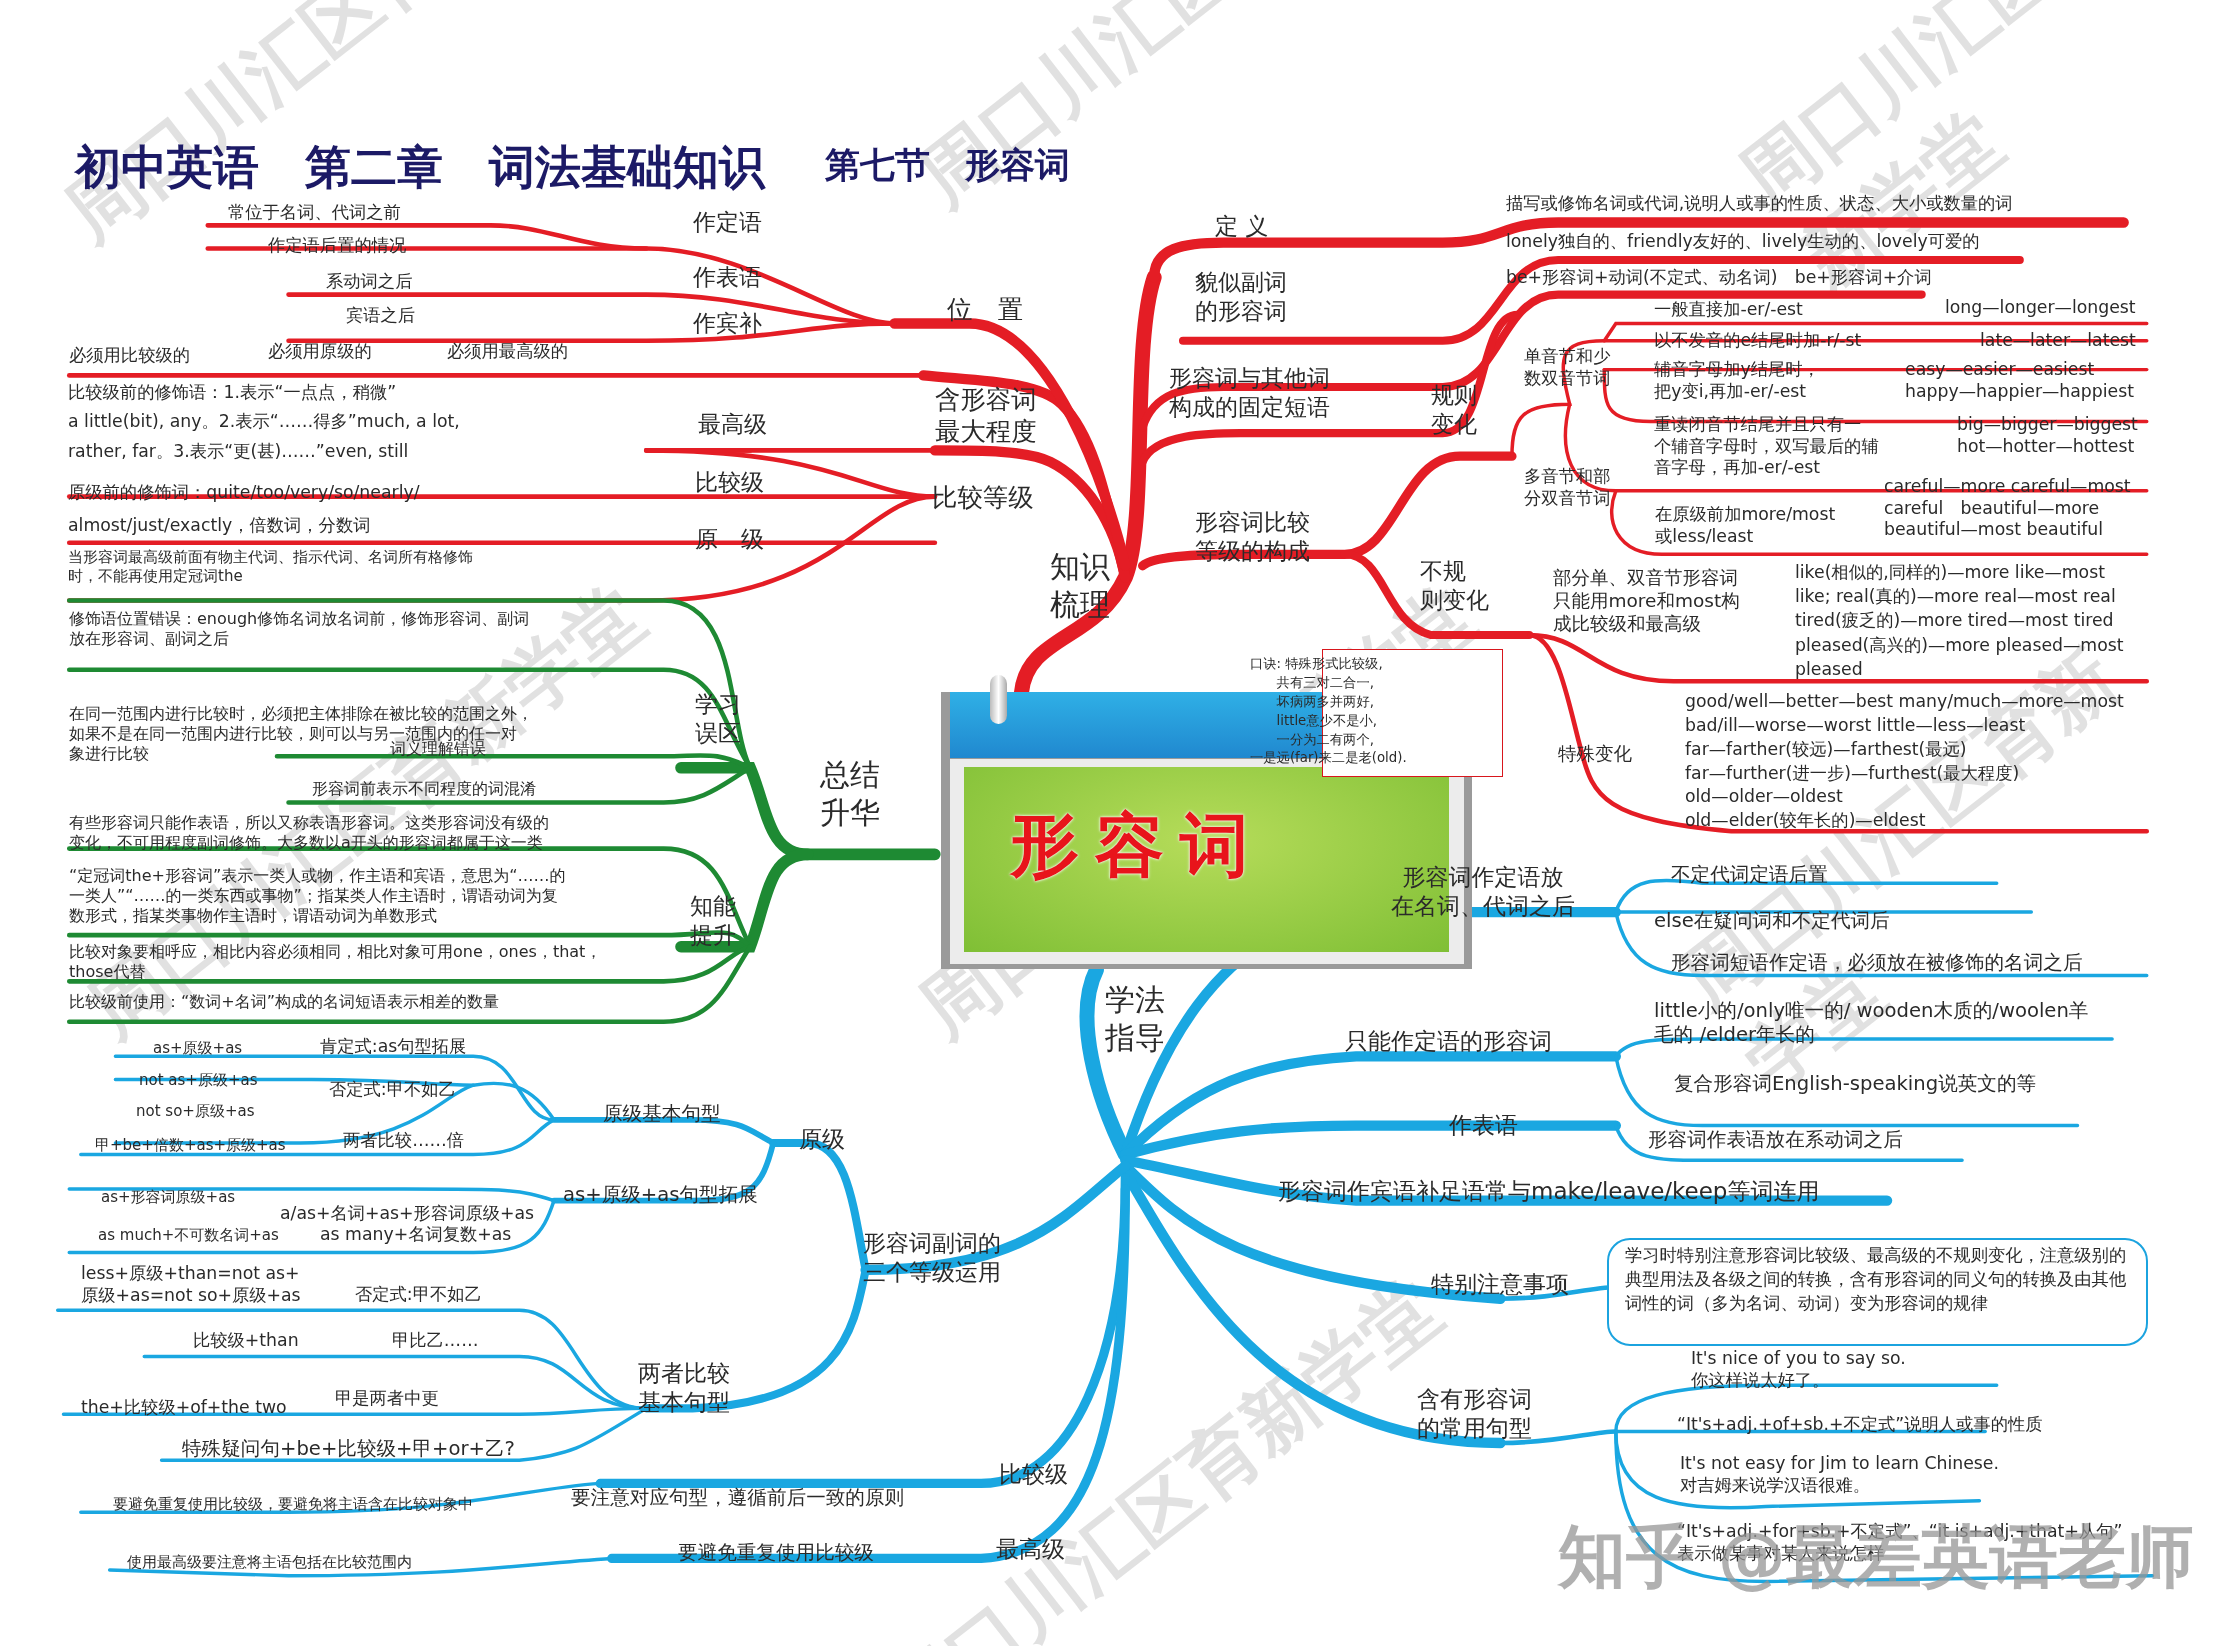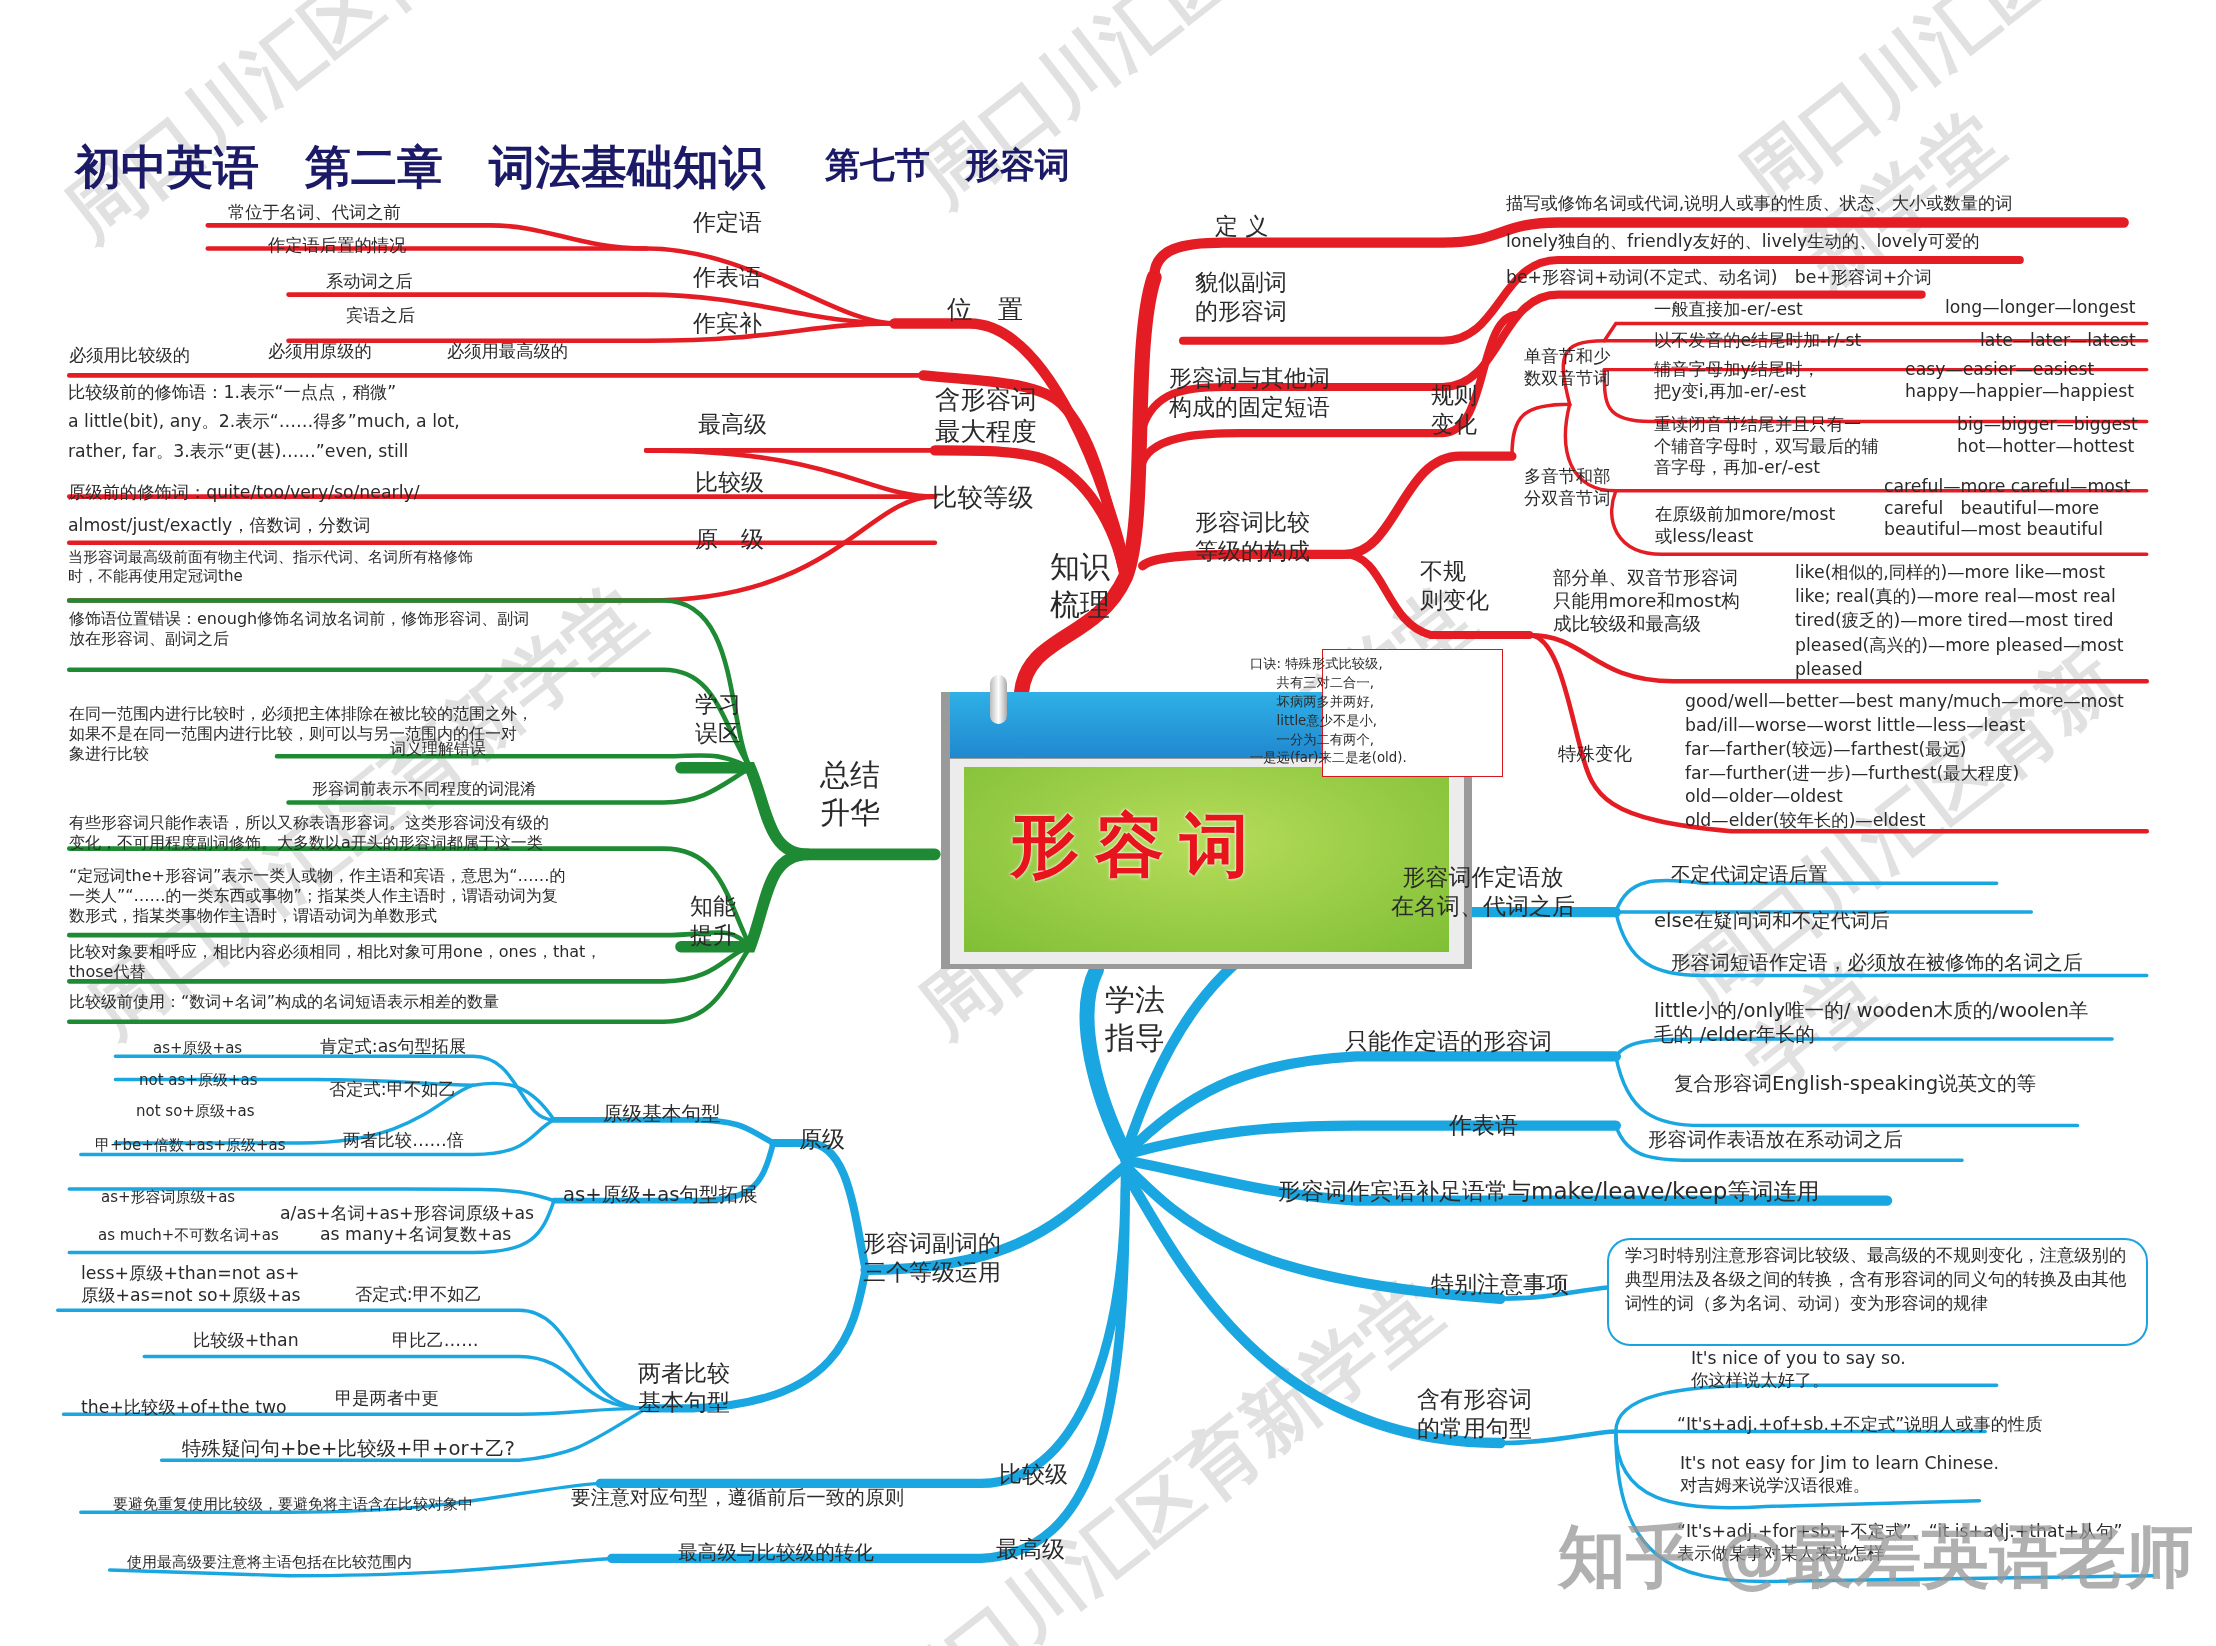--- a/index.html
+++ b/index.html
@@ -285,21 +285,21 @@
   <div class="t s30" style="left:392px;top:1330px;">甲比乙……</div>
   <div class="t s30" style="left:193px;top:1330px;">比较级+than</div>
   <div class="t s30" style="left:335px;top:1388px;">甲是两者中更</div>
   <div class="t s30" style="left:81px;top:1397px;">the+比较级+of+the two</div>
   <div class="t s34" style="left:182px;top:1437px;">特殊疑问句+be+比较级+甲+or+乙?</div>
 
   <div class="t s40" style="left:999px;top:1460px;">比较级</div>
   <div class="t s34" style="left:571px;top:1486px;">要注意对应句型，遵循前后一致的原则</div>
   <div class="t s26" style="left:113px;top:1495px;">要避免重复使用比较级，要避免将主语含在比较对象中</div>
   <div class="t s40" style="left:996px;top:1535px;">最高级</div>
-  <div class="t s34" style="left:678px;top:1541px;">最高级与比较级的转化</div>
+  <div class="t s34" style="left:678px;top:1541px;">要避免重复使用比较级</div>
   <div class="t s26" style="left:127px;top:1553px;">使用最高级要注意将主语包括在比较范围内</div>
 
   <div class="t ml s40" style="left:1391px;top:863px;white-space:pre-line;text-align:center;">形容词作定语放
 在名词、代词之后</div>
   <div class="t s34" style="left:1671px;top:863px;">不定代词定语后置</div>
   <div class="t s34" style="left:1654px;top:909px;">else在疑问词和不定代词后</div>
   <div class="t s34" style="left:1671px;top:951px;">形容词短语作定语，必须放在被修饰的名词之后</div>
 
   <div class="t s40" style="left:1345px;top:1027px;">只能作定语的形容词</div>
   <div class="t ml s34" style="left:1654px;top:999px;white-space:pre-line;">little小的/only唯一的/ wooden木质的/woolen羊

